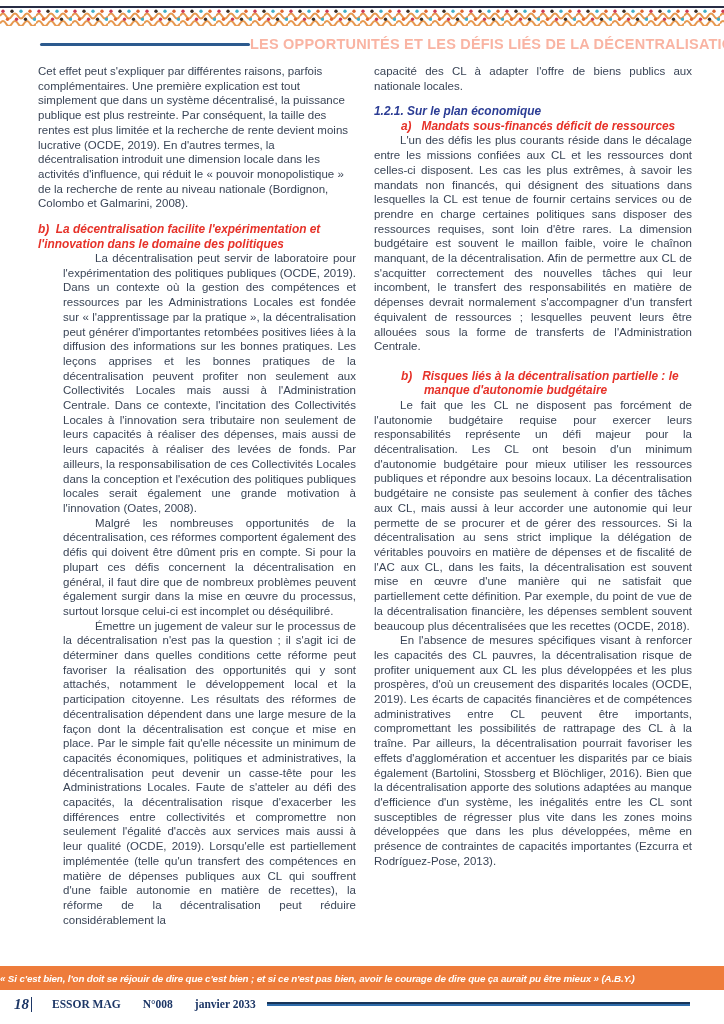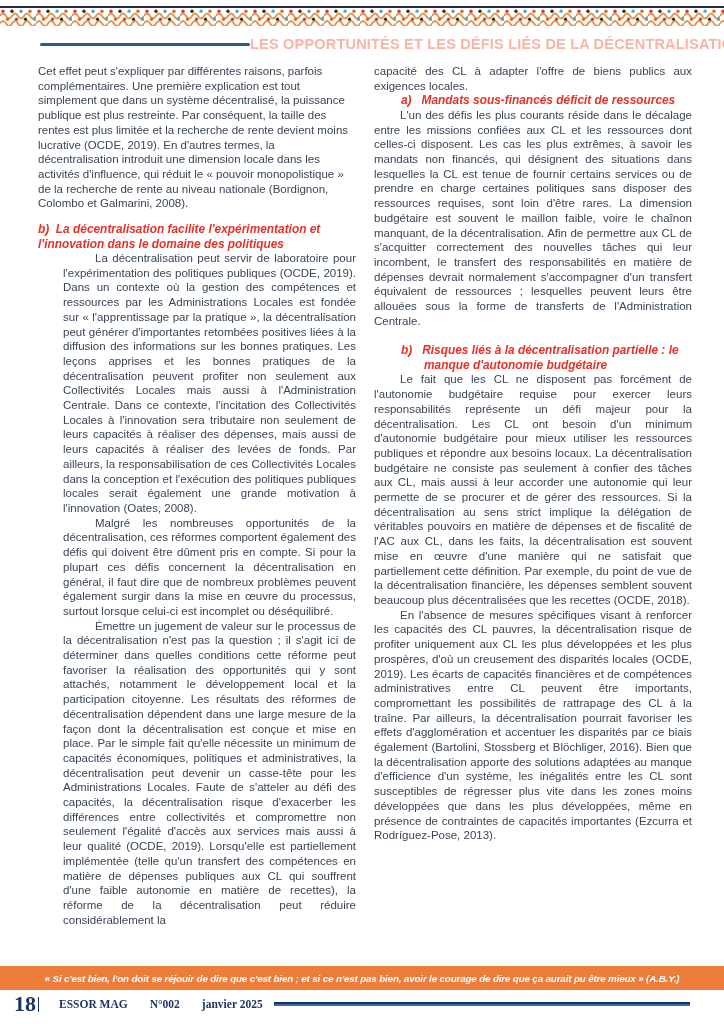--- a/index.html
+++ b/index.html
@@ -47,34 +47,34 @@
   .hb{color:#2b3c94;font-weight:bold;font-style:italic;}
   .hi{font-style:italic;}
   .mt{margin-top:11px;}
   .mt2{margin-top:15px;font-style:italic;}
   .hang{padding-left:50px;text-indent:-23px;}
   .hang1{padding-left:27px;}
   
   .quote-bar{
     position:absolute;left:0;right:0;bottom:34px;
     height:24px;background:#ee7c3b;
-    display:flex;align-items:center;justify-content:center;
+    display:flex;align-items:center;justify-content:flex-start;
   }
   .quote-text{
     color:#ffffff;font-weight:bold;font-style:italic;
     font-size:9.8px;letter-spacing:-0.15px;white-space:nowrap;
   }
   
   .footer-row{
     position:absolute;left:14px;right:34px;bottom:8px;
     height:24px;display:flex;align-items:center;
     font-family:"Liberation Serif","DejaVu Serif",serif;
     color:#1c3666;
   }
-  .pagenum{font-size:22px;font-weight:bold;line-height:1;}
+  .pagenum{font-size:15px;font-weight:bold;line-height:1;font-style:italic;}
   .footer-sep{width:1px;height:15px;background:#1c3666;margin:0 5px 0 2px;}
   .mag{font-size:11.5px;font-weight:bold;margin-right:7px;white-space:nowrap;margin-left:15px;}
   .footer-rule{
     flex:1;height:4px;margin-left:4px;
     background:linear-gradient(to bottom,#173459 0 38%,#2f6cab 38% 100%);
   }
 </style>
 </head>
 <body>
 
@@ -110,36 +110,37 @@
 
     <div class="col">
       <p class="bp rag">Cet effet peut s'expliquer par différentes raisons, parfois complémentaires. Une première explication est tout simplement que dans un système décentralisé, la puissance publique est plus restreinte. Par conséquent, la taille des rentes est plus limitée et la recherche de rente devient moins lucrative (OCDE, 2019). En d'autres termes, la décentralisation introduit une dimension locale dans les activités d'influence, qui réduit le « pouvoir monopolistique » de la recherche de rente au niveau nationale (Bordignon, Colombo et Galmarini, 2008).</p>
       <h3 class="hr hi mt">b)&nbsp; La décentralisation facilite l'expérimentation et l'innovation dans le domaine des politiques</h3>
       <p class="bp ind">La décentralisation peut servir de laboratoire pour l'expérimentation des politiques publiques (OCDE, 2019). Dans un contexte où la gestion des compétences et ressources par les Administrations Locales est fondée sur « l'apprentissage par la pratique », la décentralisation peut générer d'importantes retombées positives liées à la diffusion des informations sur les bonnes pratiques. Les leçons apprises et les bonnes pratiques de la décentralisation peuvent profiter non seulement aux Collectivités Locales mais aussi à l'Administration Centrale. Dans ce contexte, l'incitation des Collectivités Locales à l'innovation sera tributaire non seulement de leurs capacités à réaliser des dépenses, mais aussi de leurs capacités à réaliser des levées de fonds. Par ailleurs, la responsabilisation de ces Collectivités Locales dans la conception et l'exécution des politiques publiques locales serait également une grande motivation à l'innovation (Oates, 2008).</p>
       <p class="bp ind">Malgré les nombreuses opportunités de la décentralisation, ces réformes comportent également des défis qui doivent être dûment pris en compte. Si pour la plupart ces défis concernent la décentralisation en général, il faut dire que de nombreux problèmes peuvent également surgir dans la mise en œuvre du processus, surtout lorsque celui-ci est incomplet ou déséquilibré.</p>
       <p class="bp ind">Émettre un jugement de valeur sur le processus de la décentralisation n'est pas la question ; il s'agit ici de déterminer dans quelles conditions cette réforme peut favoriser la réalisation des opportunités qui y sont attachés, notamment le développement local et la participation citoyenne. Les résultats des réformes de décentralisation dépendent dans une large mesure de la façon dont la décentralisation est conçue et mise en place. Par le simple fait qu'elle nécessite un minimum de capacités économiques, politiques et administratives, la décentralisation peut devenir un casse-tête pour les Administrations Locales. Faute de s'atteler au défi des capacités, la décentralisation risque d'exacerber les différences entre collectivités et compromettre non seulement l'égalité d'accès aux services mais aussi à leur qualité (OCDE, 2019). Lorsqu'elle est partiellement implémentée (telle qu'un transfert des compétences en matière de dépenses publiques aux CL qui souffrent d'une faible autonomie en matière de recettes), la réforme de la décentralisation peut réduire considérablement la</p>
     </div>
 
     <div class="col">
-      <p class="bp">capacité des CL à adapter l'offre de biens publics aux exigences locales.</p>
+      <p class="bp">capacité des CL à adapter l'offre de biens publics aux nationale locales.</p>
+      <h3 class="hb mt">1.2.1. Sur le plan économique</h3>
       <h3 class="hr hi hang1">a)&nbsp;&nbsp; Mandats sous-financés déficit de ressources</h3>
       <p class="bp ind2">L'un des défis les plus courants réside dans le décalage entre les missions confiées aux CL et les ressources dont celles-ci disposent. Les cas les plus extrêmes, à savoir les mandats non financés, qui désignent des situations dans lesquelles la CL est tenue de fournir certains services ou de prendre en charge certaines politiques sans disposer des ressources requises, sont loin d'être rares. La dimension budgétaire est souvent le maillon faible, voire le chaînon manquant, de la décentralisation. Afin de permettre aux CL de s'acquitter correctement des nouvelles tâches qui leur incombent, le transfert des responsabilités en matière de dépenses devrait normalement s'accompagner d'un transfert équivalent de ressources ; lesquelles peuvent leurs être allouées sous la forme de transferts de l'Administration Centrale.</p>
       <h3 class="hr hi hang mt2">b)&nbsp;&nbsp; Risques liés à la décentralisation partielle : le manque d'autonomie budgétaire</h3>
       <p class="bp ind2">Le fait que les CL ne disposent pas forcément de l'autonomie budgétaire requise pour exercer leurs responsabilités représente un défi majeur pour la décentralisation. Les CL ont besoin d'un minimum d'autonomie budgétaire pour mieux utiliser les ressources publiques et répondre aux besoins locaux. La décentralisation budgétaire ne consiste pas seulement à confier des tâches aux CL, mais aussi à leur accorder une autonomie qui leur permette de se procurer et de gérer des ressources. Si la décentralisation au sens strict implique la délégation de véritables pouvoirs en matière de dépenses et de fiscalité de l'AC aux CL, dans les faits, la décentralisation est souvent mise en œuvre d'une manière qui ne satisfait que partiellement cette définition. Par exemple, du point de vue de la décentralisation financière, les dépenses semblent souvent beaucoup plus décentralisées que les recettes (OCDE, 2018).</p>
       <p class="bp ind2">En l'absence de mesures spécifiques visant à renforcer les capacités des CL pauvres, la décentralisation risque de profiter uniquement aux CL les plus développées et les plus prospères, d'où un creusement des disparités locales (OCDE, 2019). Les écarts de capacités financières et de compétences administratives entre CL peuvent être importants, compromettant les possibilités de rattrapage des CL à la traîne. Par ailleurs, la décentralisation pourrait favoriser les effets d'agglomération et accentuer les disparités par ce biais également (Bartolini, Stossberg et Blöchliger, 2016). Bien que la décentralisation apporte des solutions adaptées au manque d'efficience d'un système, les inégalités entre les CL sont susceptibles de régresser plus vite dans les zones moins développées que dans les plus développées, même en présence de contraintes de capacités importantes (Ezcurra et Rodríguez-Pose, 2013).</p>
     </div>
 
   </div>
 
   <div class="quote-bar">
     <span class="quote-text">« Si c'est bien, l'on doit se réjouir de dire que c'est bien ; et si ce n'est pas bien, avoir le courage de dire que ça aurait pu être mieux » (A.B.Y.)</span>
   </div>
 
   <div class="footer-row">
     <span class="pagenum">18</span>
     <span class="footer-sep"></span>
     <span class="mag">ESSOR MAG</span>
-    <span class="mag">N°002</span>
-    <span class="mag">janvier 2025</span>
+    <span class="mag">N°008</span>
+    <span class="mag">janvier 2033</span>
     <span class="footer-rule"></span>
   </div>
 
 </div>
 
 </body></html>

